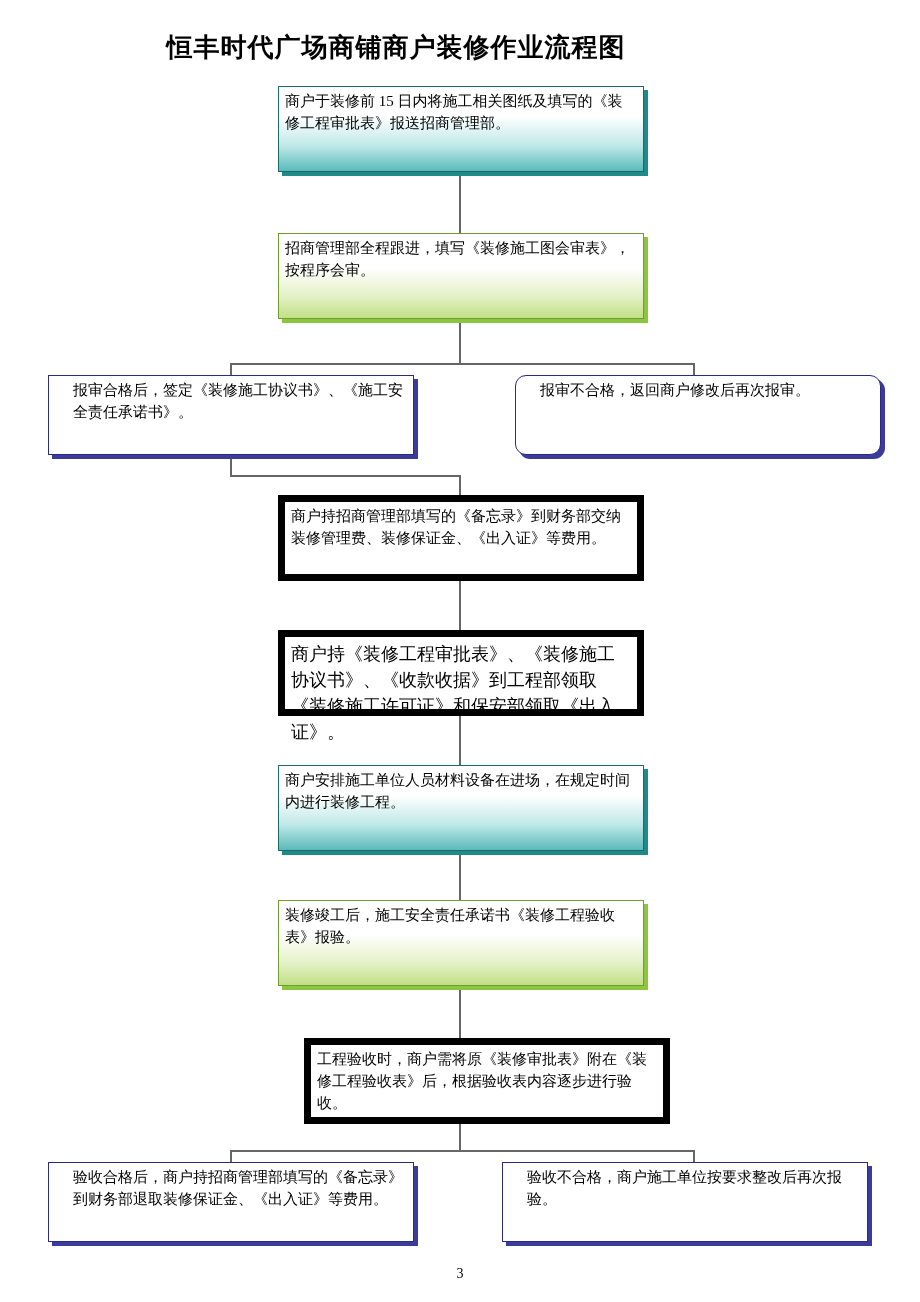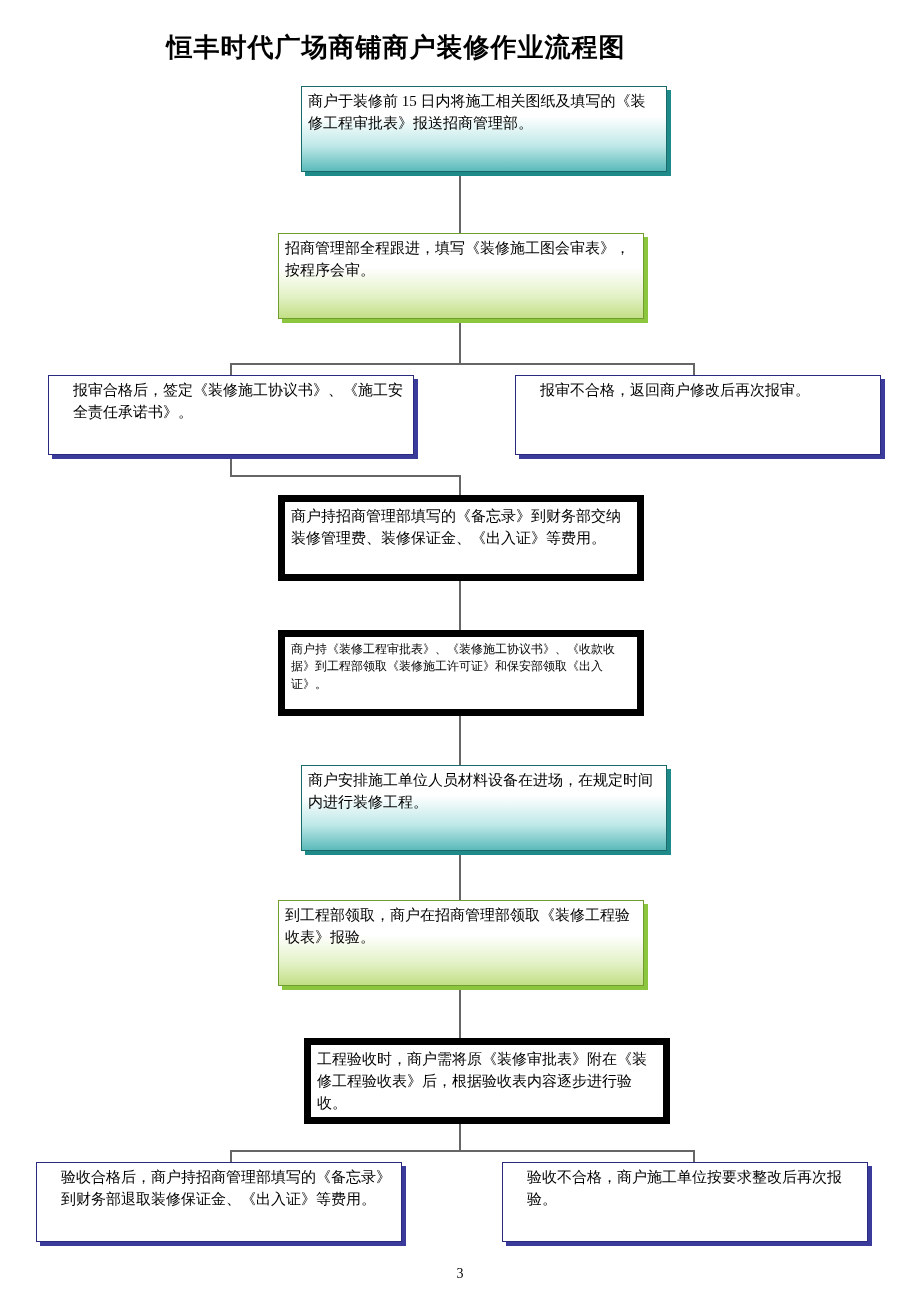--- a/index.html
+++ b/index.html
@@ -36,21 +36,21 @@
     color: #000;
   }
   .box {
     position: absolute;
     box-sizing: border-box;
     font-size: 15px;
     line-height: 1.45;
     padding: 4px 6px 0 6px;
     text-align: left;
   }
-  .shadow-teal   { box-shadow: 4px 4px 0 0 #1f8a8a; margin-left: 23px; }
+  .shadow-teal   { box-shadow: 4px 4px 0 0 #1f8a8a; }
   .shadow-green  { box-shadow: 4px 4px 0 0 #8cc63f; }
   .shadow-purple { box-shadow: 4px 4px 0 0 #3b3b9c; }
 
   .border-teal   { border: 1px solid #1b6a6a; }
   .border-green  { border: 1px solid #6f9e2f; }
   .border-purple { border: 1px solid #2a2a80; }
   .border-gray   { border: 7px solid #000000; }
 
   .grad-teal {
     background: linear-gradient(to bottom, #ffffff 0%, #ffffff 35%, #bfe8e8 70%, #5bbaba 100%);
@@ -108,45 +108,45 @@
   </div>
 
   <div class="box center-box border-green grad-green shadow-green" style="top:233px; height:86px;">
     <span>招商管理部全程跟进，填写《装修施工图会审表》，按程序会审。</span>
   </div>
 
   <div class="box side-box border-purple bg-white shadow-purple" style="left:48px; top:375px; height:80px;">
     <span>报审合格后，签定《装修施工协议书》、《施工安全责任承诺书》。</span>
   </div>
 
-  <div class="box side-box border-purple bg-white shadow-purple" style="left:515px; top:375px; height:80px;">
+  <div class="box side-box border-purple bg-white shadow-purple" style="left:515px; top:375px; height:80px;border-radius:11px;">
     <span>报审不合格，返回商户修改后再次报审。</span>
   </div>
 
   <div class="box center-box border-gray bg-white" style="top:495px; height:86px;">
     <span>商户持招商管理部填写的《备忘录》到财务部交纳装修管理费、装修保证金、《出入证》等费用。</span>
   </div>
 
-  <div class="box center-box border-gray bg-white" style="top:630px; height:86px; font-size:12px;">
+  <div class="box center-box border-gray bg-white" style="top:630px; height:86px; font-size:18px;">
     <span>商户持《装修工程审批表》、《装修施工协议书》、《收款收据》到工程部领取《装修施工许可证》和保安部领取《出入证》。</span>
   </div>
 
   <div class="box center-box border-teal grad-teal shadow-teal" style="top:765px; height:86px;">
     <span>商户安排施工单位人员材料设备在进场，在规定时间内进行装修工程。</span>
   </div>
 
   <div class="box center-box border-green grad-green shadow-green" style="top:900px; height:86px;">
-    <span>到工程部领取，商户在招商管理部领取《装修工程验收表》报验。</span>
+    <span>装修竣工后，施工安全责任承诺书《装修工程验收表》报验。</span>
   </div>
 
   <div class="box center-box border-gray bg-white" style="top:1038px; height:86px;margin-left:26px;">
     <span>工程验收时，商户需将原《装修审批表》附在《装修工程验收表》后，根据验收表内容逐步进行验收。</span>
   </div>
 
-  <div class="box side-box border-purple bg-white shadow-purple" style="left:36px; top:1162px; height:80px;">
+  <div class="box side-box border-purple bg-white shadow-purple" style="left:48px; top:1162px; height:80px;">
     <span>验收合格后，商户持招商管理部填写的《备忘录》到财务部退取装修保证金、《出入证》等费用。</span>
   </div>
 
   <div class="box side-box border-purple bg-white shadow-purple" style="left:502px; top:1162px; height:80px;">
     <span>验收不合格，商户施工单位按要求整改后再次报验。</span>
   </div>
 
   <div class="page-number">3</div>
 </div>
 

